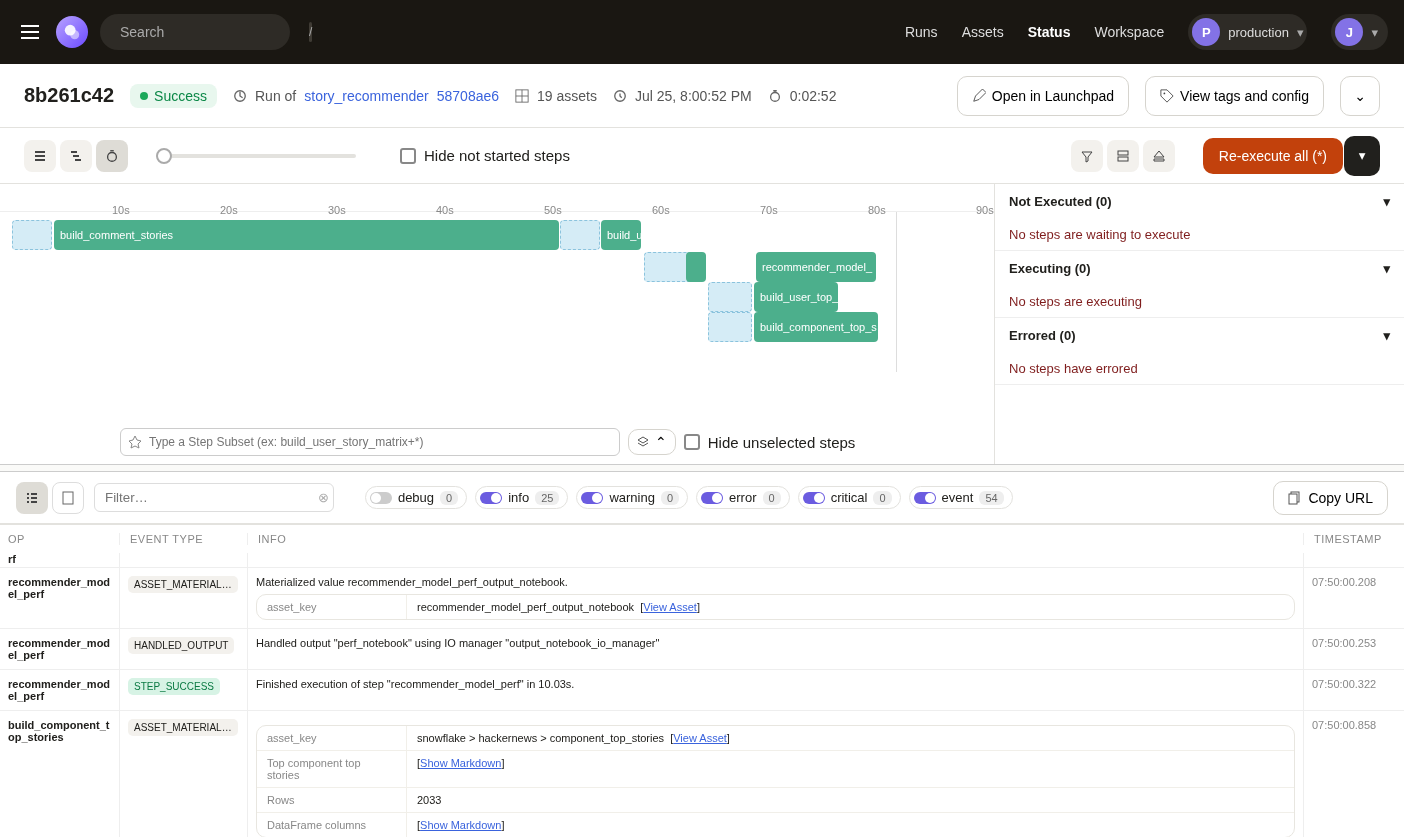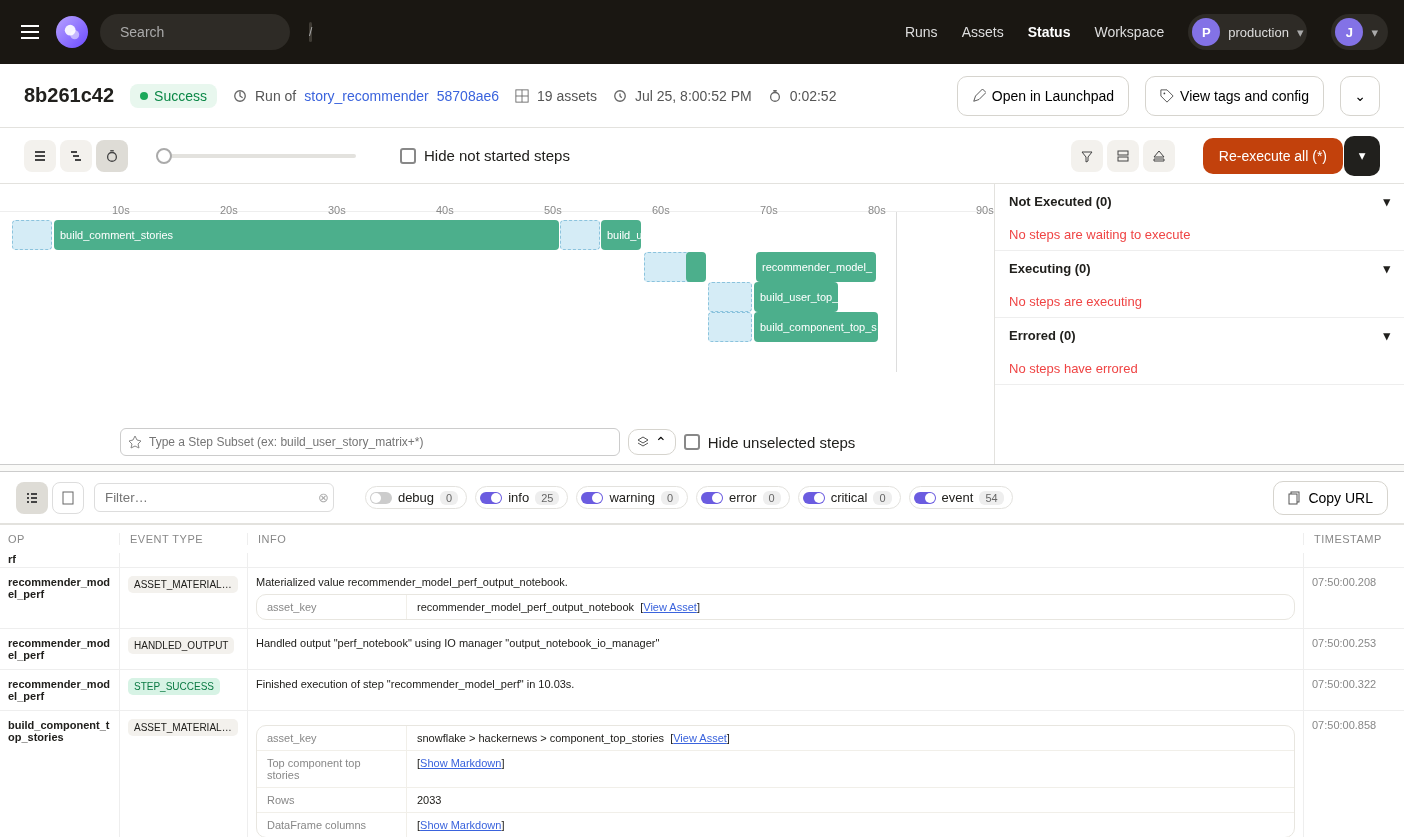--- a/index.html
+++ b/index.html
@@ -49,21 +49,21 @@
 .gantt-body { position: relative; height: 160px; }
 .bar { position: absolute; height: 30px; border-radius: 4px; display: flex; align-items: center; padding: 0 6px; color: #fff; font-size: 11px; white-space: nowrap; overflow: hidden; }
 .bar.green { background: #4caf8c; }
 .bar.hatch { background: #d5ecf6; border: 1px dashed #8bc3dd; color: #337; }
 .gantt-footer { position:absolute; bottom:8px; left:120px; display:flex; gap:8px; align-items:center; }
 .subset-input { border:1px solid #ccc; border-radius:6px; padding:6px 10px 6px 28px; width:500px; font-size:12px; }
 
 .side { width: 410px; border-left: 1px solid #e3e2de; }
 .side-sec { border-bottom: 1px solid #eee; }
 .side-head { padding: 10px 14px; font-weight: 600; display: flex; justify-content: space-between; align-items:center; cursor:pointer; }
-.side-body { padding: 8px 14px; color: #ef4444; font-size: 13px; }
+.side-body { padding: 8px 14px; color: #7f1d1d; font-size: 13px; }
 
 .divider { height: 8px; border-top:1px solid #ccc; border-bottom:1px solid #ccc; background:#fafaf8; }
 
 .log-bar { height: 52px; display: flex; align-items: center; padding: 0 16px; gap: 10px; border-bottom: 1px solid #e3e2de; }
 .log-view { display: flex; gap: 4px; }
 .filter-input { border:1px solid #ddd; border-radius:6px; padding:6px 24px 6px 10px; width:240px; }
 .clear-x { position: relative; left: -26px; color:#aaa; cursor:pointer; }
 .lvl-pill { border:1px solid #e3e2de; border-radius: 16px; padding: 3px 8px 3px 4px; display:flex; align-items:center; gap:6px; font-size:13px; }
 .toggle { width: 22px; height: 12px; border-radius: 6px; background: #ccc; position:relative; }
 .toggle.on { background: #6b5ce0; }

